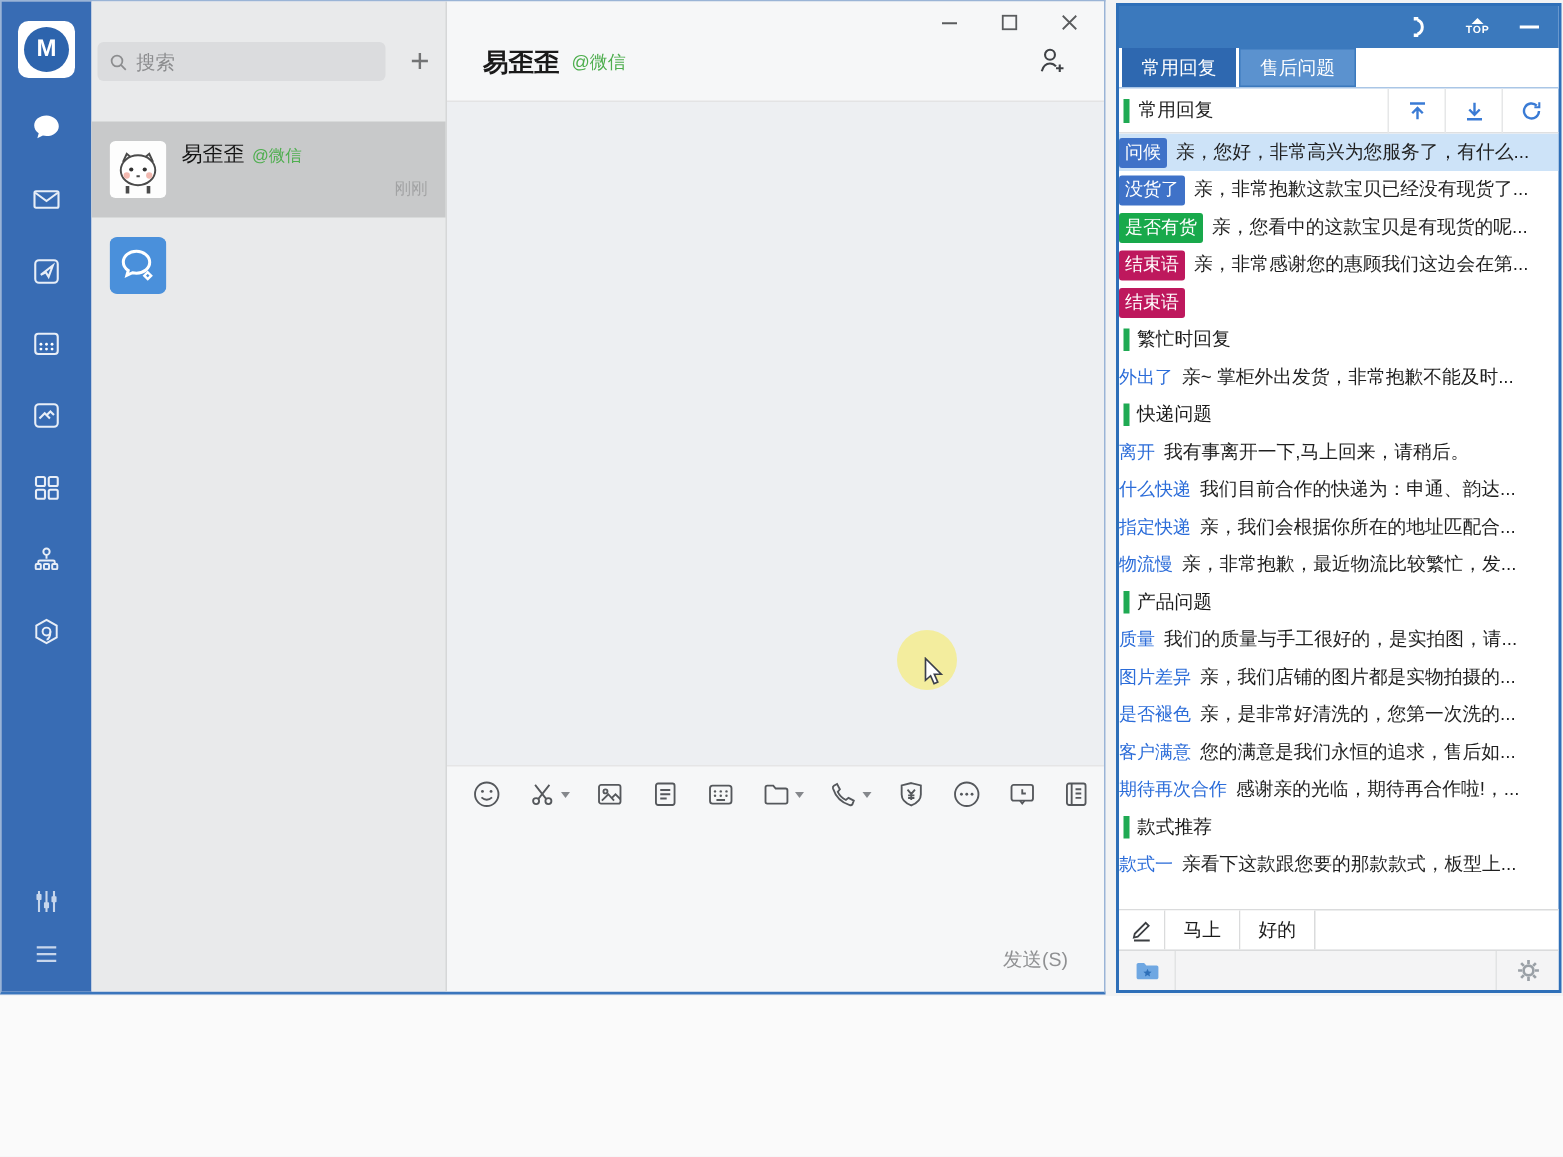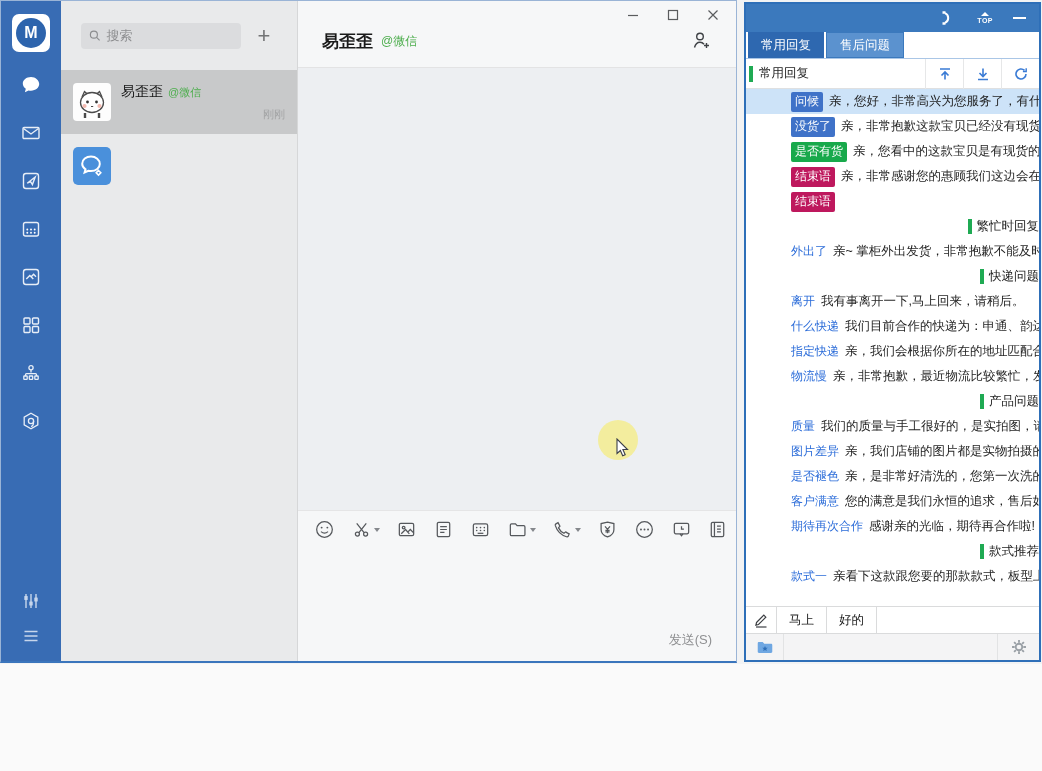--- a/index.html
+++ b/index.html
@@ -21,21 +21,21 @@
                  display:flex; align-items:center; justify-content:center;
                  color:#fff; font-weight:bold; font-size:16px; }
   .rail-icons { display:flex; flex-direction:column; align-items:center; gap:26px; margin-top:22px; }
   .rail-bottom { margin-top:auto; display:flex; flex-direction:column; align-items:center; gap:13px; margin-bottom:14px; }
   .ricon { width:22px; height:22px; color:#e8eef7; cursor:pointer; }
   .ricon svg { width:22px; height:22px; display:block; }
 
   
   .chat-list { width:237px; background:#e9eaeb; border-right:1px solid #d6d7d8; flex-shrink:0;
                display:flex; flex-direction:column; }
-  .search-bar { height:69px; display:flex; align-items:center; padding:0 20px; }
+  .search-bar { height:80px; display:flex; align-items:center; padding:0 4px; }
   .search-box { flex:1; height:26px; background:#dbdcde; border-radius:4px; display:flex;
                 align-items:center; padding:0 8px; gap:6px; }
   .search-box svg { width:13px; height:13px; }
   .search-box input { border:none; outline:none; background:transparent; width:100%;
                       font-size:13px; color:#555; font-family:inherit; }
   .search-box input::placeholder { color:#8c8d8f; }
   .add-btn { width:26px; height:26px; margin-left:10px; border:none; background:transparent;
              color:#737475; font-size:22px; line-height:22px; cursor:pointer; }
   .chat-item { height:64px; display:flex; align-items:center; padding:0 12px; gap:10px; cursor:pointer; }
   .chat-item.selected { background:#c8c9ca; }
@@ -93,24 +93,24 @@
                   flex-shrink:0; }
   .green-bar { width:4px; height:16px; background:#1faa53; margin-left:3px; }
   .list-title { font-size:12.5px; color:#222; margin-left:6px; flex:1; }
   .lt-btn { width:38px; height:30px; display:flex; align-items:center; justify-content:center;
             border-left:1px solid #e6e7e8; color:#3a7bd5; cursor:pointer; }
   .lt-btn svg { width:16px; height:16px; }
 
   .qr-list { flex:1; overflow:hidden; }
   .qr-row { height:25px; display:flex; align-items:center; cursor:pointer; }
   .qr-row.selected { background:#cde3f8; }
-  .qr-group { display:flex; align-items:center; height:100%; width:100%;justify-content:flex-end; }
+  .qr-group { display:flex; align-items:center; height:100%; width:100%; }
   .qr-group .gbar { width:4px; height:15px; background:#1faa53; margin-left:3px; }
   .qr-group .gtitle { font-size:12.5px; color:#1a1a1a; margin-left:5px; white-space:nowrap; }
-  .qr-item { display:flex; align-items:center; padding-left:33px; width:100%; min-width:0; height:100%;margin-left:12px; }
+  .qr-item { display:flex; align-items:center; width:100%; min-width:0; height:100%; }
   .qtag { font-size:12px; color:#fff; padding:1px 4px 2px; border-radius:2px; margin-right:6px;
           white-space:nowrap; flex-shrink:0; }
   .qtag.tag-blue  { background:#3f72c8; }
   .qtag.tag-green { background:#18a94b; }
   .qtag.tag-red   { background:#be185d; }
   .qtag.tag-link  { background:transparent; color:#2b6cd9; padding:0; }
   .qtext { font-size:12.5px; color:#1f1f1f; white-space:nowrap; overflow:hidden; flex:1; padding-right:3px; }
 
   .quick-bar { height:27px; border-top:1px solid #dadbdc; display:flex; align-items:stretch;
                background:#fff; flex-shrink:0; }

